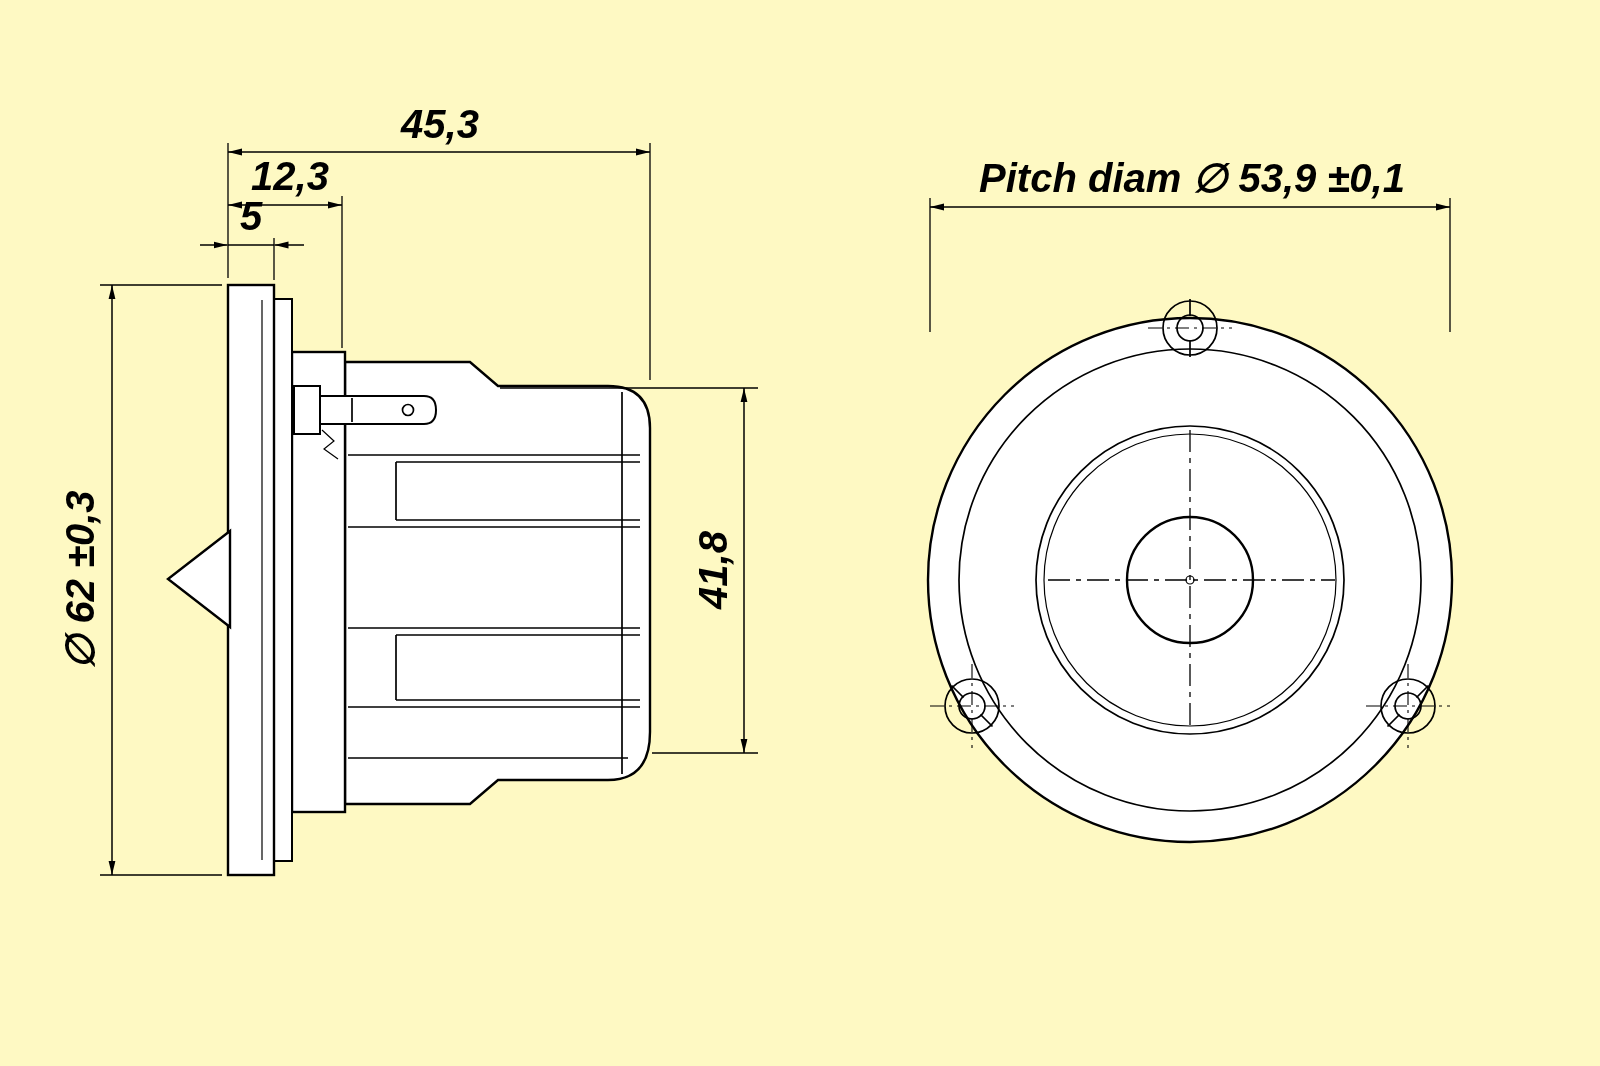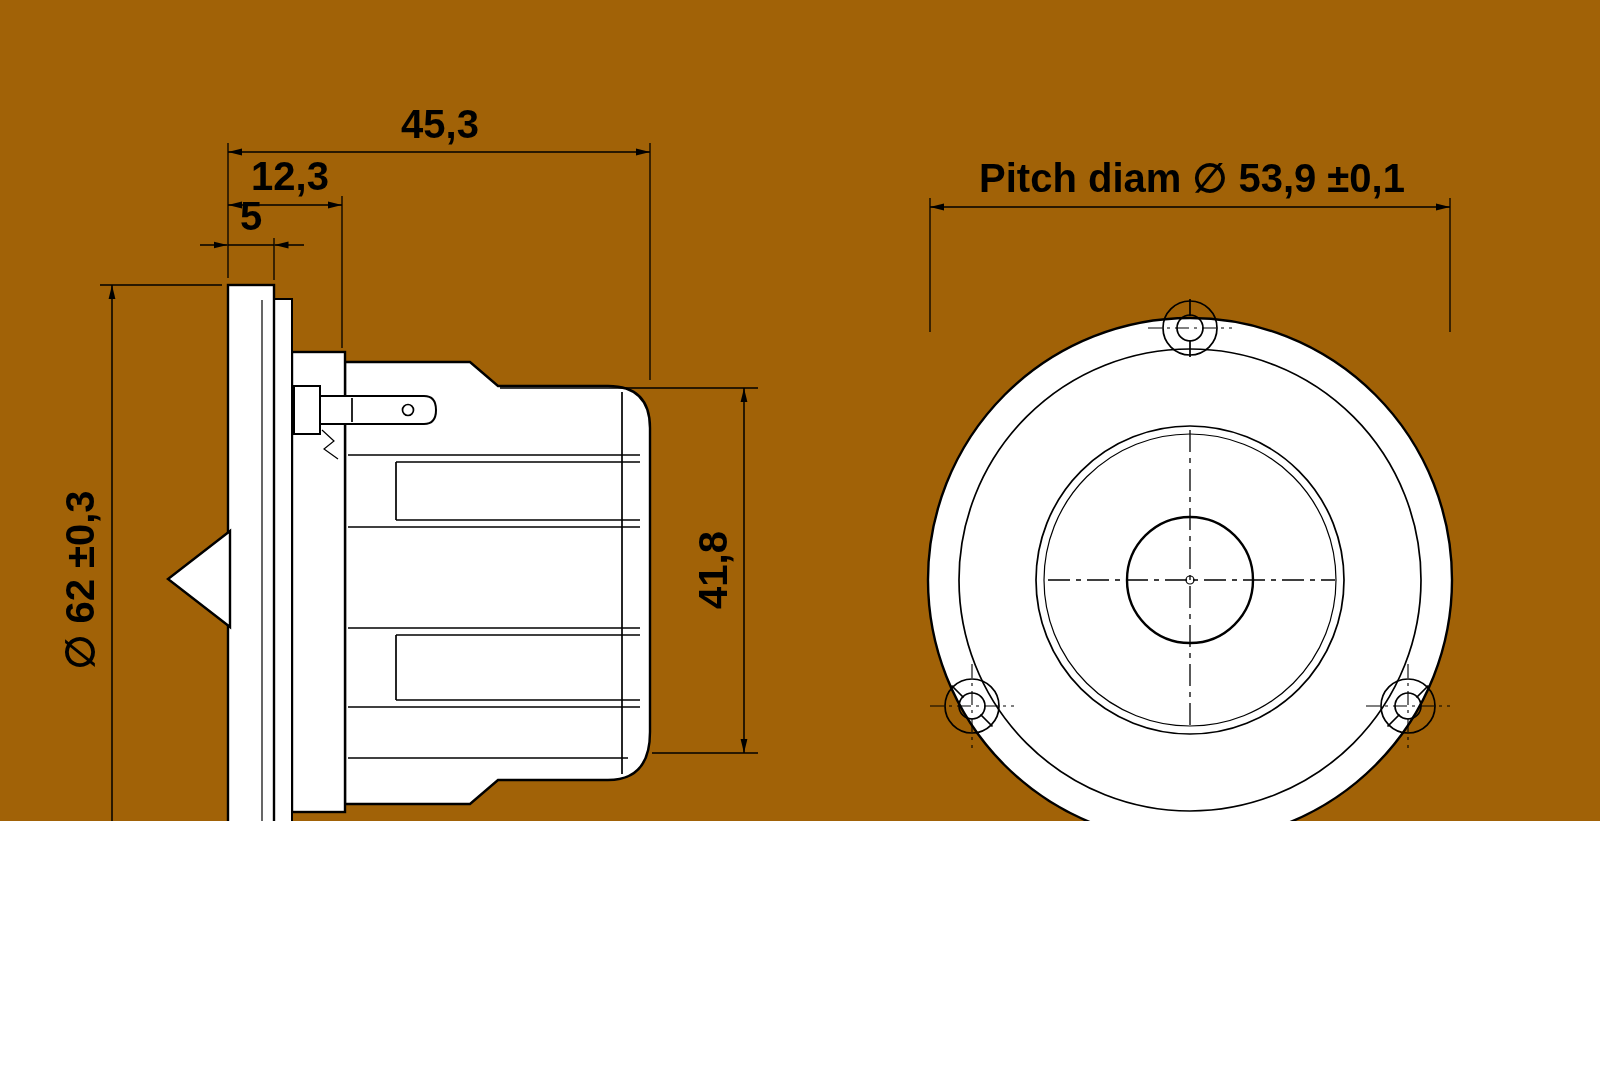--- a/index.html
+++ b/index.html
@@ -1,16 +1,16 @@
 <!DOCTYPE html>
 <html><head>
 <meta charset="utf-8">
 <style>
   html,body{margin:0;padding:0;background:#ffffff;}
-  .canvas{width:1600px;height:821px;background:#a16207;position:relative;overflow:hidden;}
+  .canvas{width:1600px;height:1066px;background:#fef9c3;position:relative;overflow:hidden;font-style:italic;}
   svg{display:block;}
   .outline{stroke:#000;stroke-width:2.4;fill:none;}
   .ofill{stroke:#000;stroke-width:2.4;fill:#fff;}
   .mfill{stroke:#000;stroke-width:2;fill:#fff;}
   .detail{stroke:#000;stroke-width:1.7;fill:none;}
   .thin{stroke:#000;stroke-width:1.2;fill:none;}
   .dim{stroke:#000;stroke-width:1.5;fill:none;}
   .ext{stroke:#000;stroke-width:1.3;fill:none;}
   .cl{stroke:#000;stroke-width:1.3;fill:none;stroke-dasharray:22 6 5 6;}
   .clh{stroke:#000;stroke-width:1.1;fill:none;stroke-dasharray:14 5 3 5;}

